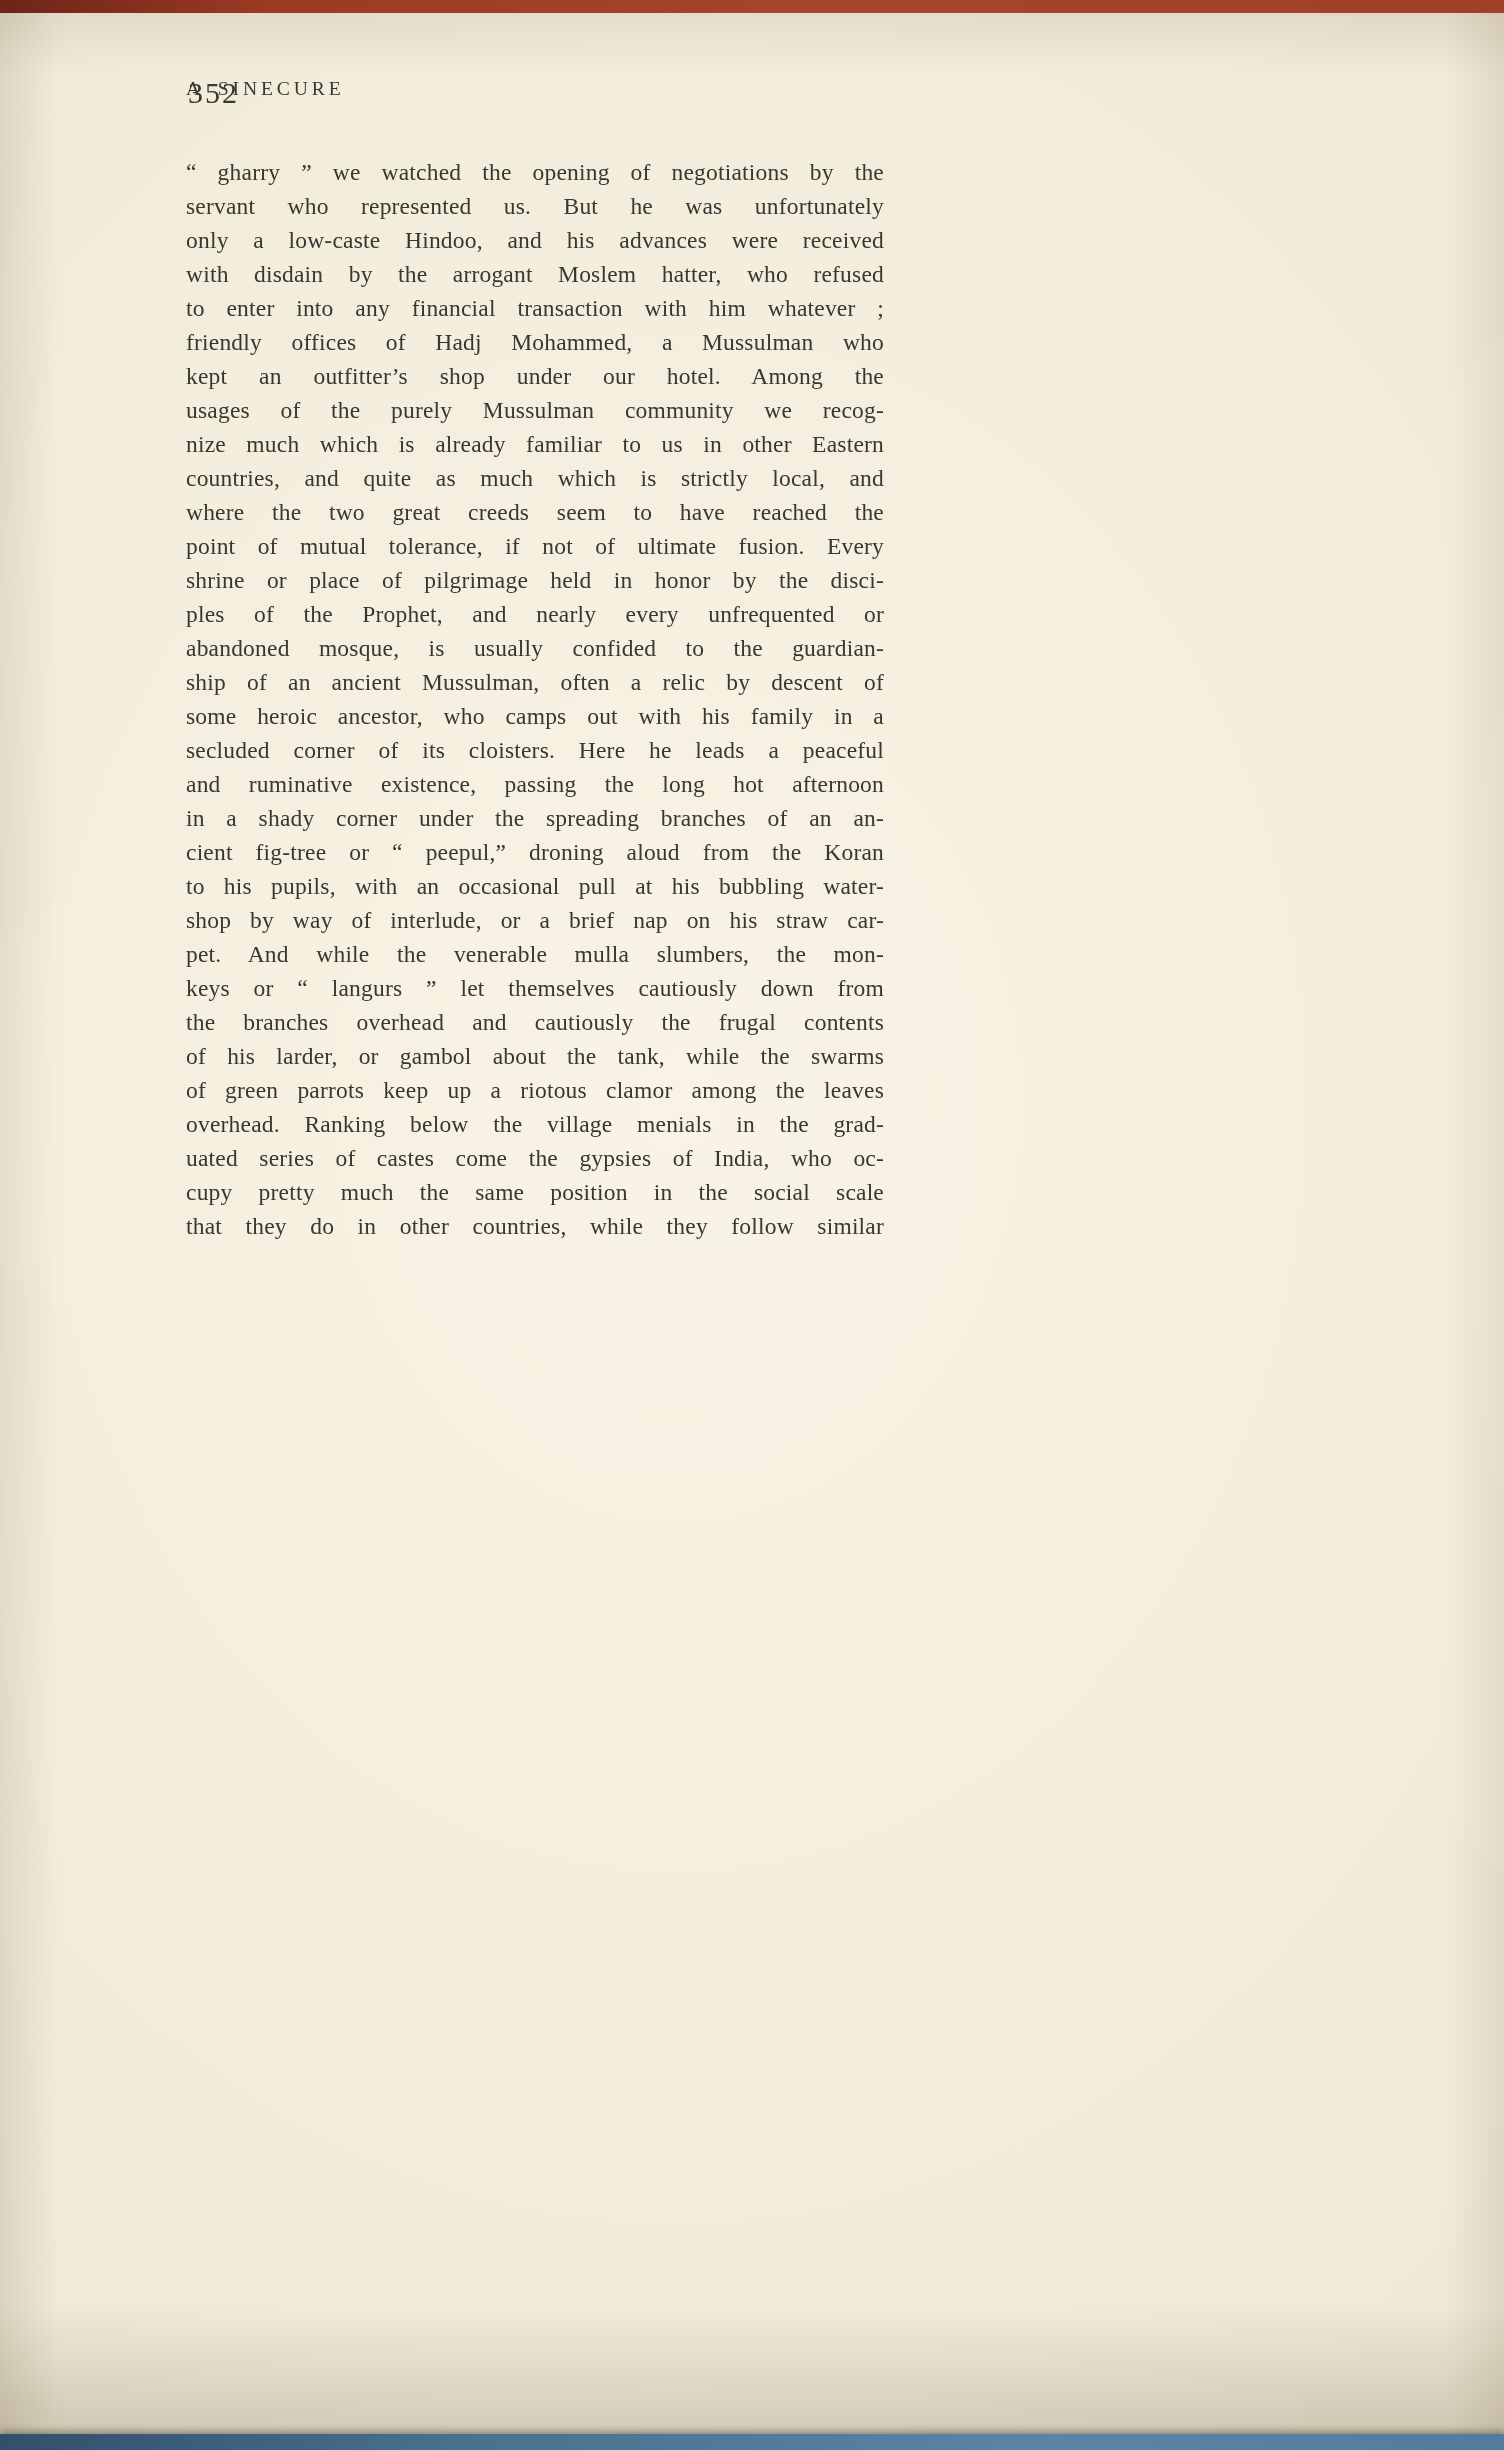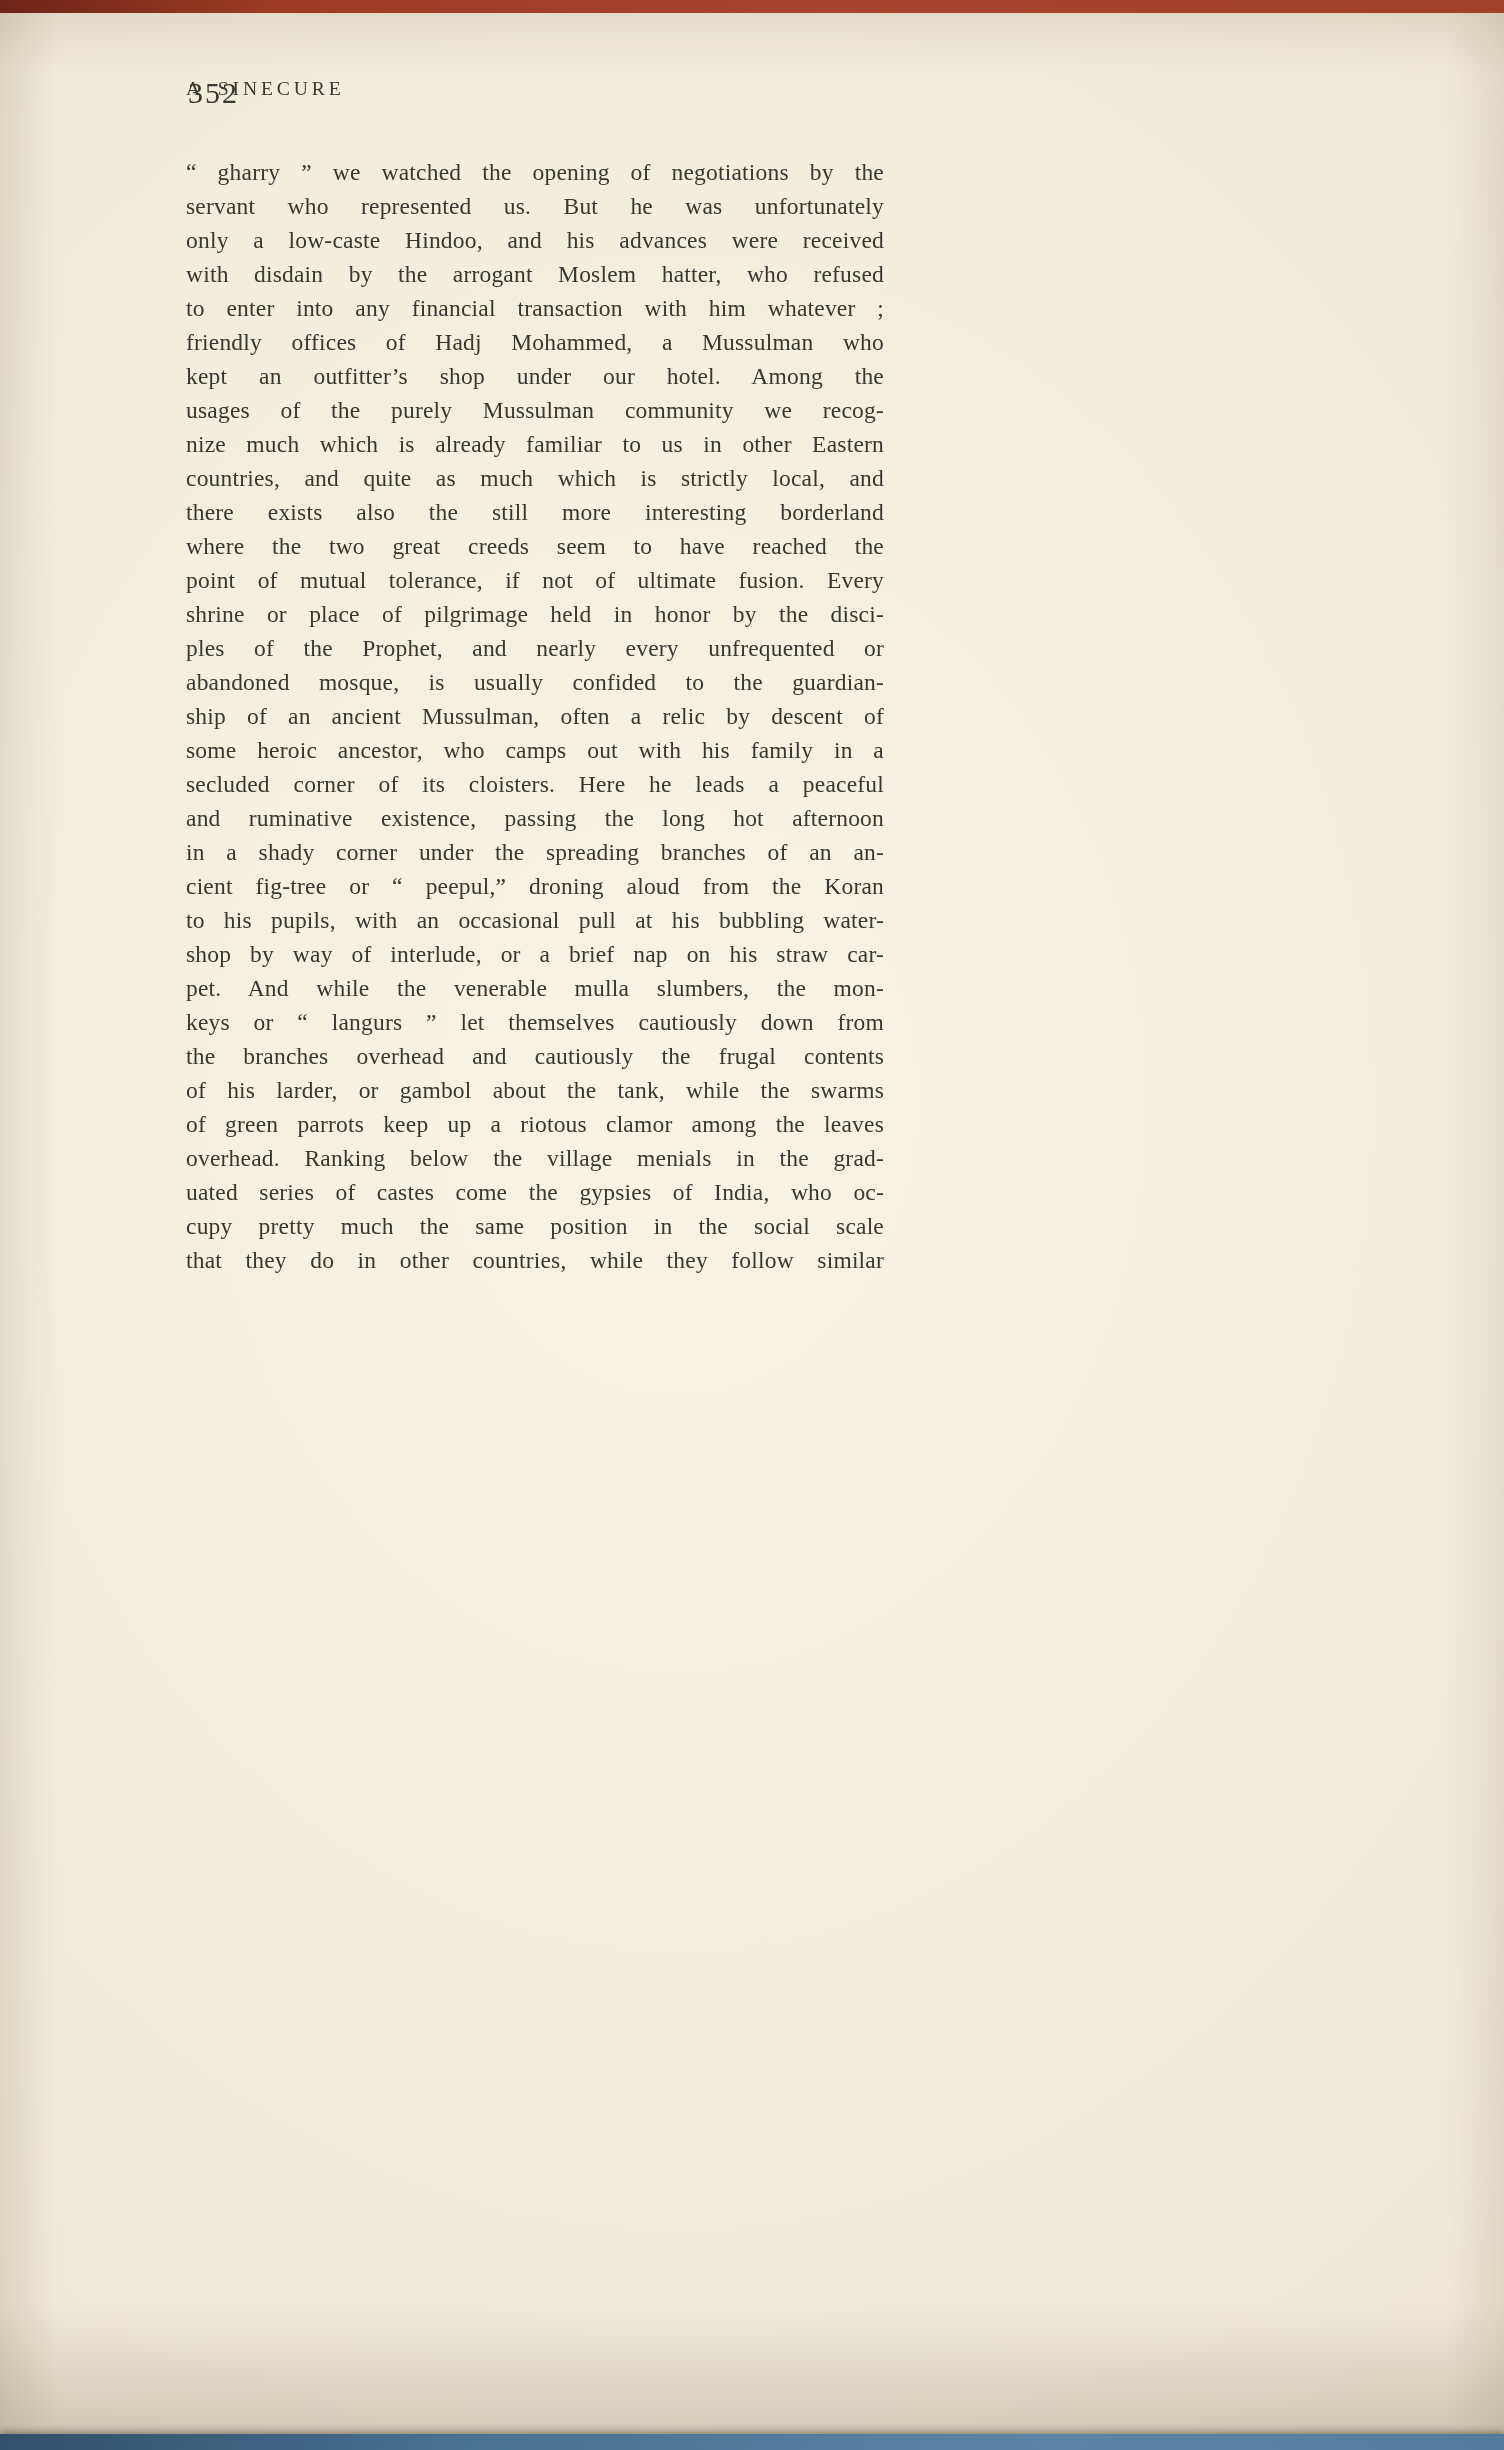--- a/index.html
+++ b/index.html
@@ -96,21 +96,20 @@
       <div class="text-line">“ gharry ” we watched the opening of negotiations by the</div>
       <div class="text-line">servant who represented us.  But he was unfortunately</div>
       <div class="text-line">only a low-caste Hindoo, and his advances were received</div>
       <div class="text-line">with disdain by the arrogant Moslem hatter, who refused</div>
       <div class="text-line">to enter into any financial transaction with him whatever ;</div>
       <div class="text-line">friendly offices of Hadj Mohammed, a Mussulman who</div>
       <div class="text-line">kept an outfitter’s shop under our hotel.  Among the</div>
       <div class="text-line">usages of the purely Mussulman community we recog-</div>
       <div class="text-line">nize much which is already familiar to us in other Eastern</div>
       <div class="text-line">countries, and quite as much which is strictly local, and</div>
-      <div class="text-line">there exists also the still more interesting borderland</div>
       <div class="text-line">where the two great creeds seem to have reached the</div>
       <div class="text-line">point of mutual tolerance, if not of ultimate fusion.  Every</div>
       <div class="text-line">shrine or place of pilgrimage held in honor by the disci-</div>
       <div class="text-line">ples of the Prophet, and nearly every unfrequented or</div>
       <div class="text-line">abandoned mosque, is usually confided to the guardian-</div>
       <div class="text-line">ship of an ancient Mussulman, often a relic by descent of</div>
       <div class="text-line">some heroic ancestor, who camps out with his family in a</div>
       <div class="text-line">secluded corner of its cloisters.  Here he leads a peaceful</div>
       <div class="text-line">and ruminative existence, passing the long hot afternoon</div>
       <div class="text-line">in a shady corner under the spreading branches of an an-</div>

